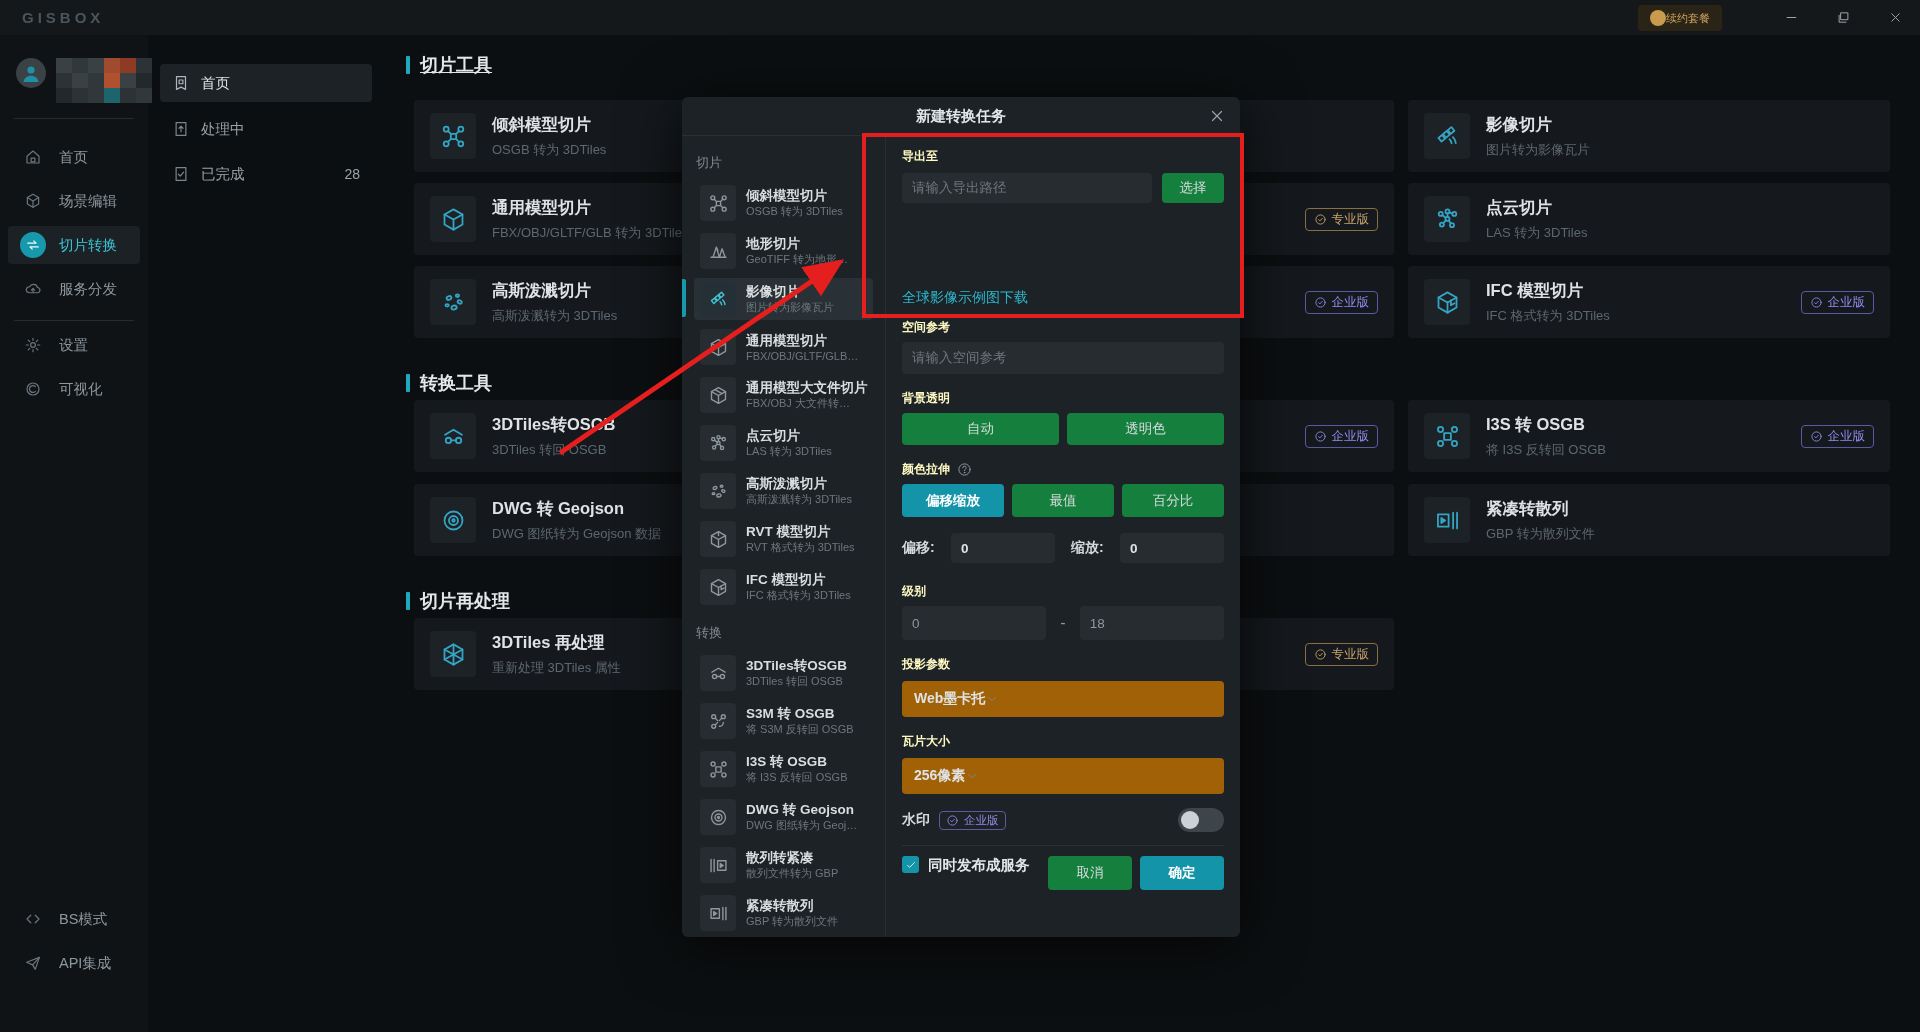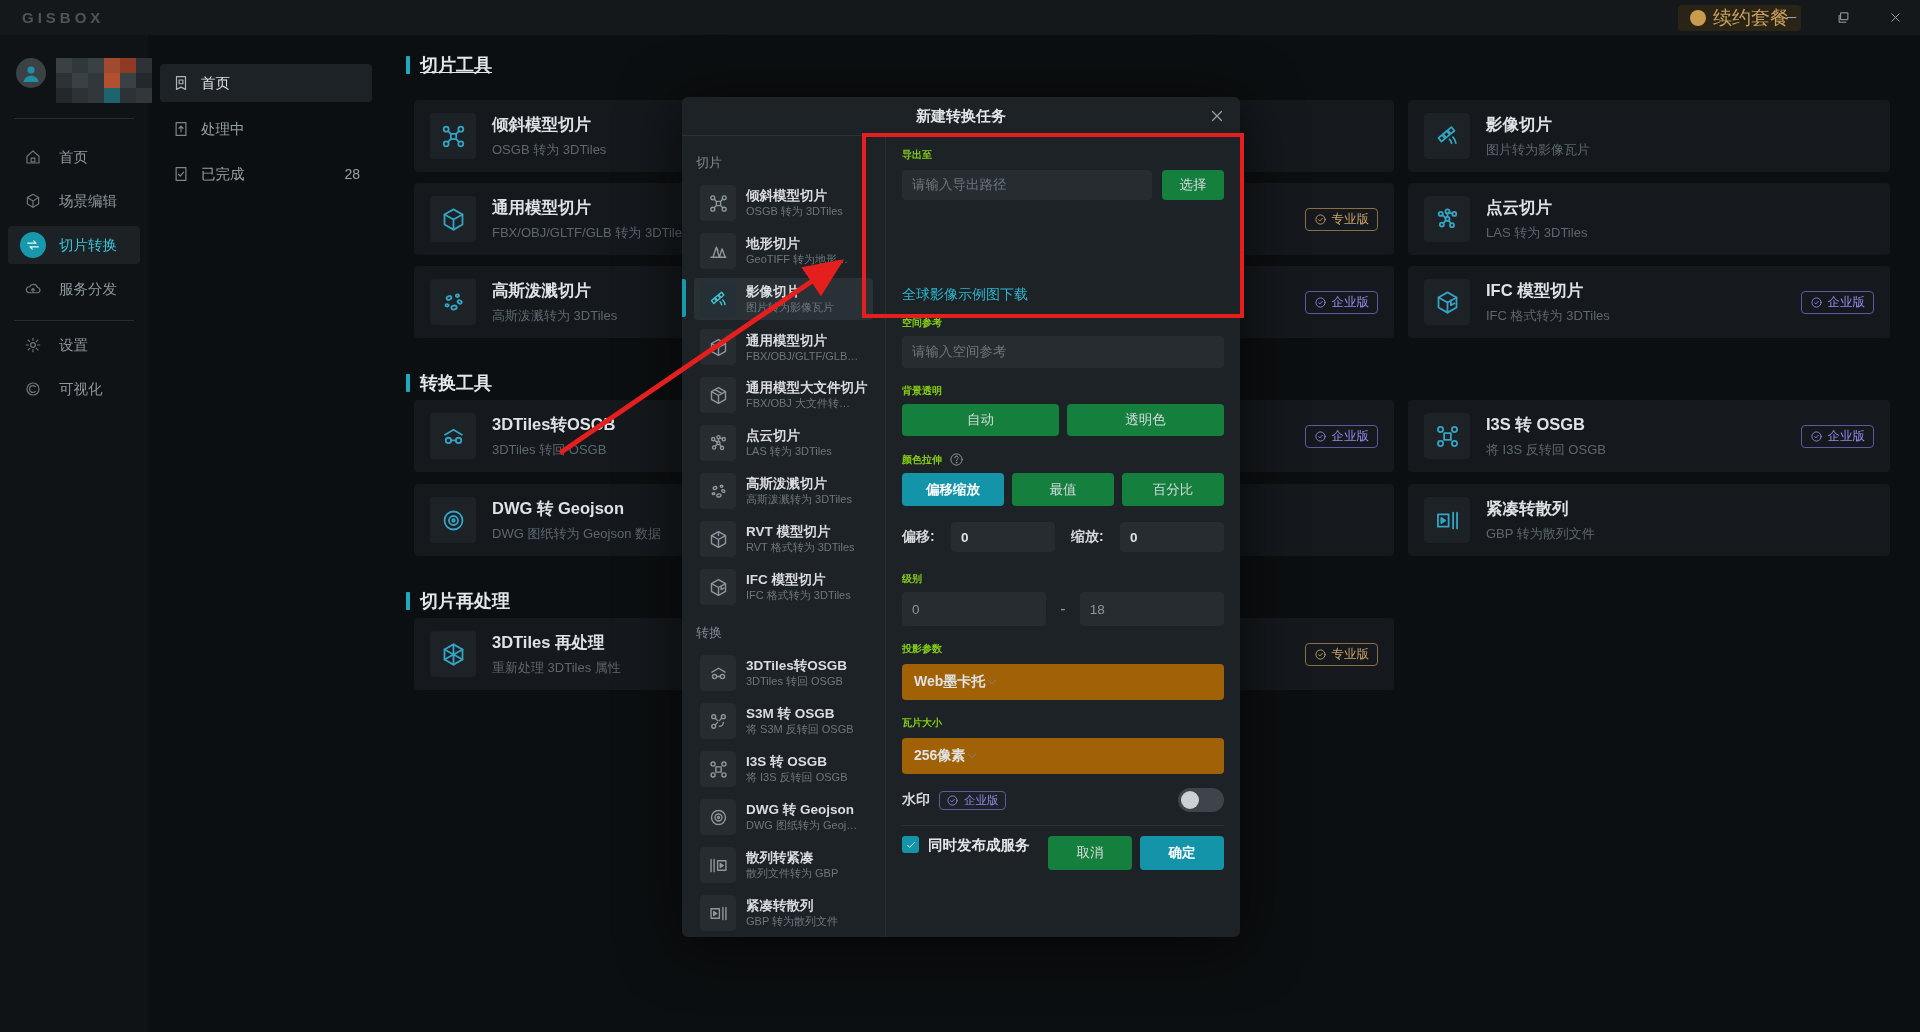--- a/index.html
+++ b/index.html
@@ -3,22 +3,22 @@
 <meta charset="utf-8">
 <style>
   html,body{margin:0;padding:0;background:#0b0e10;overflow:hidden;
     font-family:"Liberation Sans","DejaVu Sans",sans-serif;color:#dfe3e5;}
   .app{position:relative;width:1920px;height:1032px;background:#0c0f11;overflow:hidden;}
   svg{display:block}
 
   
   .topbar{position:absolute;left:0;top:0;right:0;height:35px;background:#15181b;z-index:40;}
   .logo{position:absolute;left:22px;top:9px;font-size:15px;font-weight:bold;letter-spacing:4px;color:#4b555c;}
-  .renew{position:absolute;left:1638px;top:5px;height:26px;display:flex;align-items:center;gap:7px;
-    background:#2a2417;border-radius:4px;color:#c9a05c;padding:0 12px;font-size:19px;cursor:pointer;margin-left:40px;}
+  .renew{position:absolute;left:1638px;top:5px;height:26px;display:flex;align-items:center;
+    background:#2a2417;border-radius:4px;color:#c9a05c;padding:0 12px;font-size:11px;cursor:pointer;}
   .bolt-circle{width:16px;height:16px;border-radius:50%;background:#c99b4c;color:#211b0d;
     display:flex;align-items:center;justify-content:center;}
   .winctl{position:absolute;top:0;height:35px;width:46px;display:flex;align-items:center;justify-content:center;color:#9aa2a8;}
   .winctl svg{width:15px;height:15px}
 
   
   .sidebar{position:absolute;left:0;top:35px;bottom:0;width:148px;background:#0f1316;z-index:30;}
   .avatar{position:absolute;left:16px;top:23px;width:30px;height:30px;border-radius:50%;background:#3a4246;color:#1f8fa5;
     display:flex;align-items:center;justify-content:center;overflow:hidden;}
   .avatar svg{width:24px;height:24px}
@@ -75,21 +75,21 @@
   .m-item.active .m-icon{color:#45c4d6;background:#253036;}
   .m-txt{min-width:0}
   .m-t{font-size:13.5px;font-weight:bold;color:#d9dde0;line-height:1.3;white-space:nowrap;}
   .m-s{font-size:11px;color:#6d777f;white-space:nowrap;}
   .m-sel-bar{position:absolute;left:0;width:4px;height:38px;background:#1898ad;border-radius:0 2px 2px 0;z-index:2;}
 
   .m-form{flex:1;padding:0 16px;box-sizing:border-box;}
   .dropzone{margin-top:18px;height:74px;border:1px dashed #525b61;border-radius:4px;display:flex;align-items:center;
     justify-content:center;gap:10px;font-size:15.5px;color:#dde1e3;cursor:pointer;box-sizing:border-box;}
   .dropzone svg{width:16px;height:16px;color:#dde1e3}
-  .f-label{margin-top:12px;font-size:10px;font-weight:bold;color:#84cc16;display:flex;align-items:center;gap:7px;}
+  .f-label{margin-top:12px;font-size:12px;font-weight:bold;color:#fef9c3;display:flex;align-items:center;gap:7px;}
   .f-row{display:flex;gap:10px;margin-top:8px;align-items:center;}
   .f-input{height:30px;background:#262c30;border-radius:4px;display:flex;align-items:center;
     padding:0 10px;font-size:13.5px;color:#6d777f;flex:1;box-sizing:border-box;}
   .f-input.value{color:#dfe3e5;font-weight:bold;}
   .f-input.dim{color:#8d979e;}
   .btn{background:#15803d;border-radius:4px;color:#d6dadd;font-size:13.5px;display:flex;align-items:center;
     justify-content:center;cursor:pointer;box-sizing:border-box;}
   .choose{width:62px;height:30px;flex:0 0 auto;}
   .link{margin-top:86px;font-size:14px;color:#2db6cb;cursor:pointer;}
   .half{flex:1;height:32px;}
@@ -244,20 +244,39 @@
         <div class="s-item">
           <span class="s-icon">
             <svg viewBox="0 0 24 24" fill="none" stroke="currentColor" stroke-width="1.6" stroke-linecap="round" stroke-linejoin="round">
               <circle cx="12" cy="12" r="8"></circle>
               <path d="M15.2 8.8a4.6 4.6 0 1 0 0 6.4"></path>
             </svg>
           </span>
           <span>可视化</span>
         </div>
       </div>
+    <div class="s-list" id="menu-bottom" style="top:865px">
+        <div class="s-item">
+          <span class="s-icon">
+            <svg viewBox="0 0 24 24" fill="none" stroke="currentColor" stroke-width="1.6" stroke-linecap="round" stroke-linejoin="round">
+              <path d="M9 7L4 12l5 5M15 7l5 5-5 5"></path>
+            </svg>
+          </span>
+          <span>BS模式</span>
+        </div>
+        <div class="s-item">
+          <span class="s-icon">
+            <svg viewBox="0 0 24 24" fill="none" stroke="currentColor" stroke-width="1.6" stroke-linecap="round" stroke-linejoin="round">
+              <path d="M3.5 11l17-6.5L15 20.5l-3.5-6z"></path>
+              <path d="M11.5 14.5L20.5 4.5"></path>
+            </svg>
+          </span>
+          <span>API集成</span>
+        </div>
+      </div>
 
   </div>
 
   <div class="tasks" id="tasks-panel">
       <div class="t-item active">
         <span class="t-icon">
           <svg viewBox="0 0 24 24" fill="none" stroke="currentColor" stroke-width="1.6" stroke-linecap="round" stroke-linejoin="round">
             <path d="M6 3.5h12v17l-6-3-6 3z"></path>
             <rect x="9.5" y="8" width="5" height="5"></rect>
           </svg>

